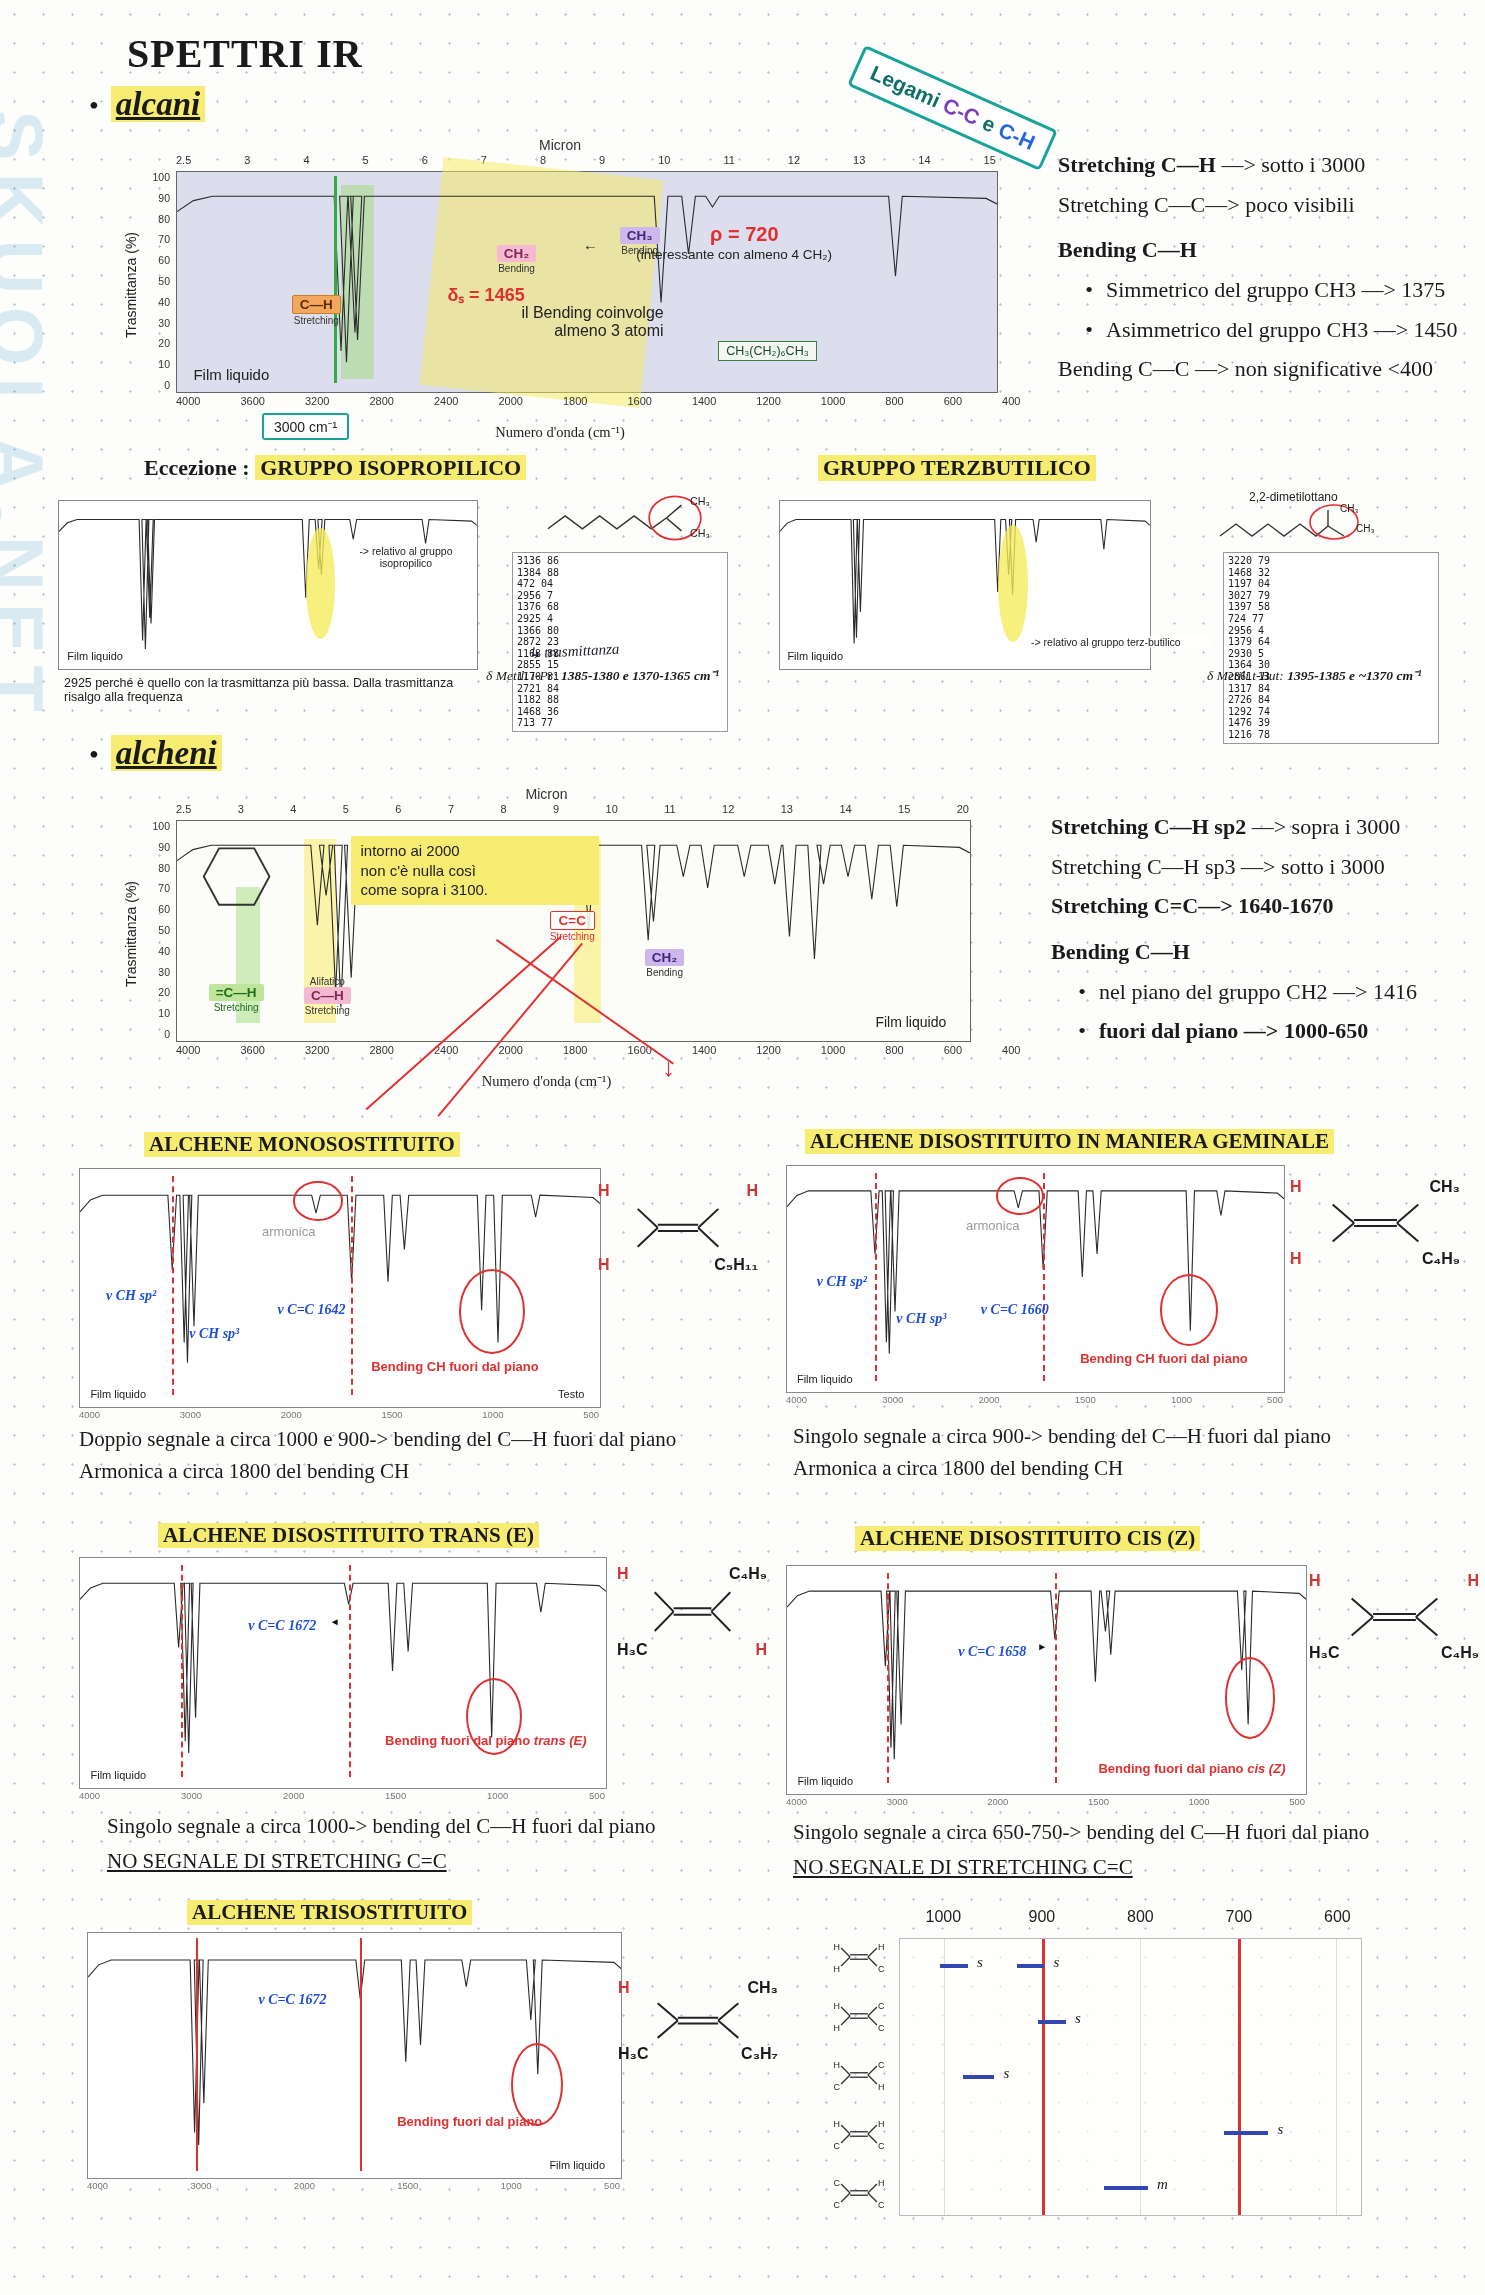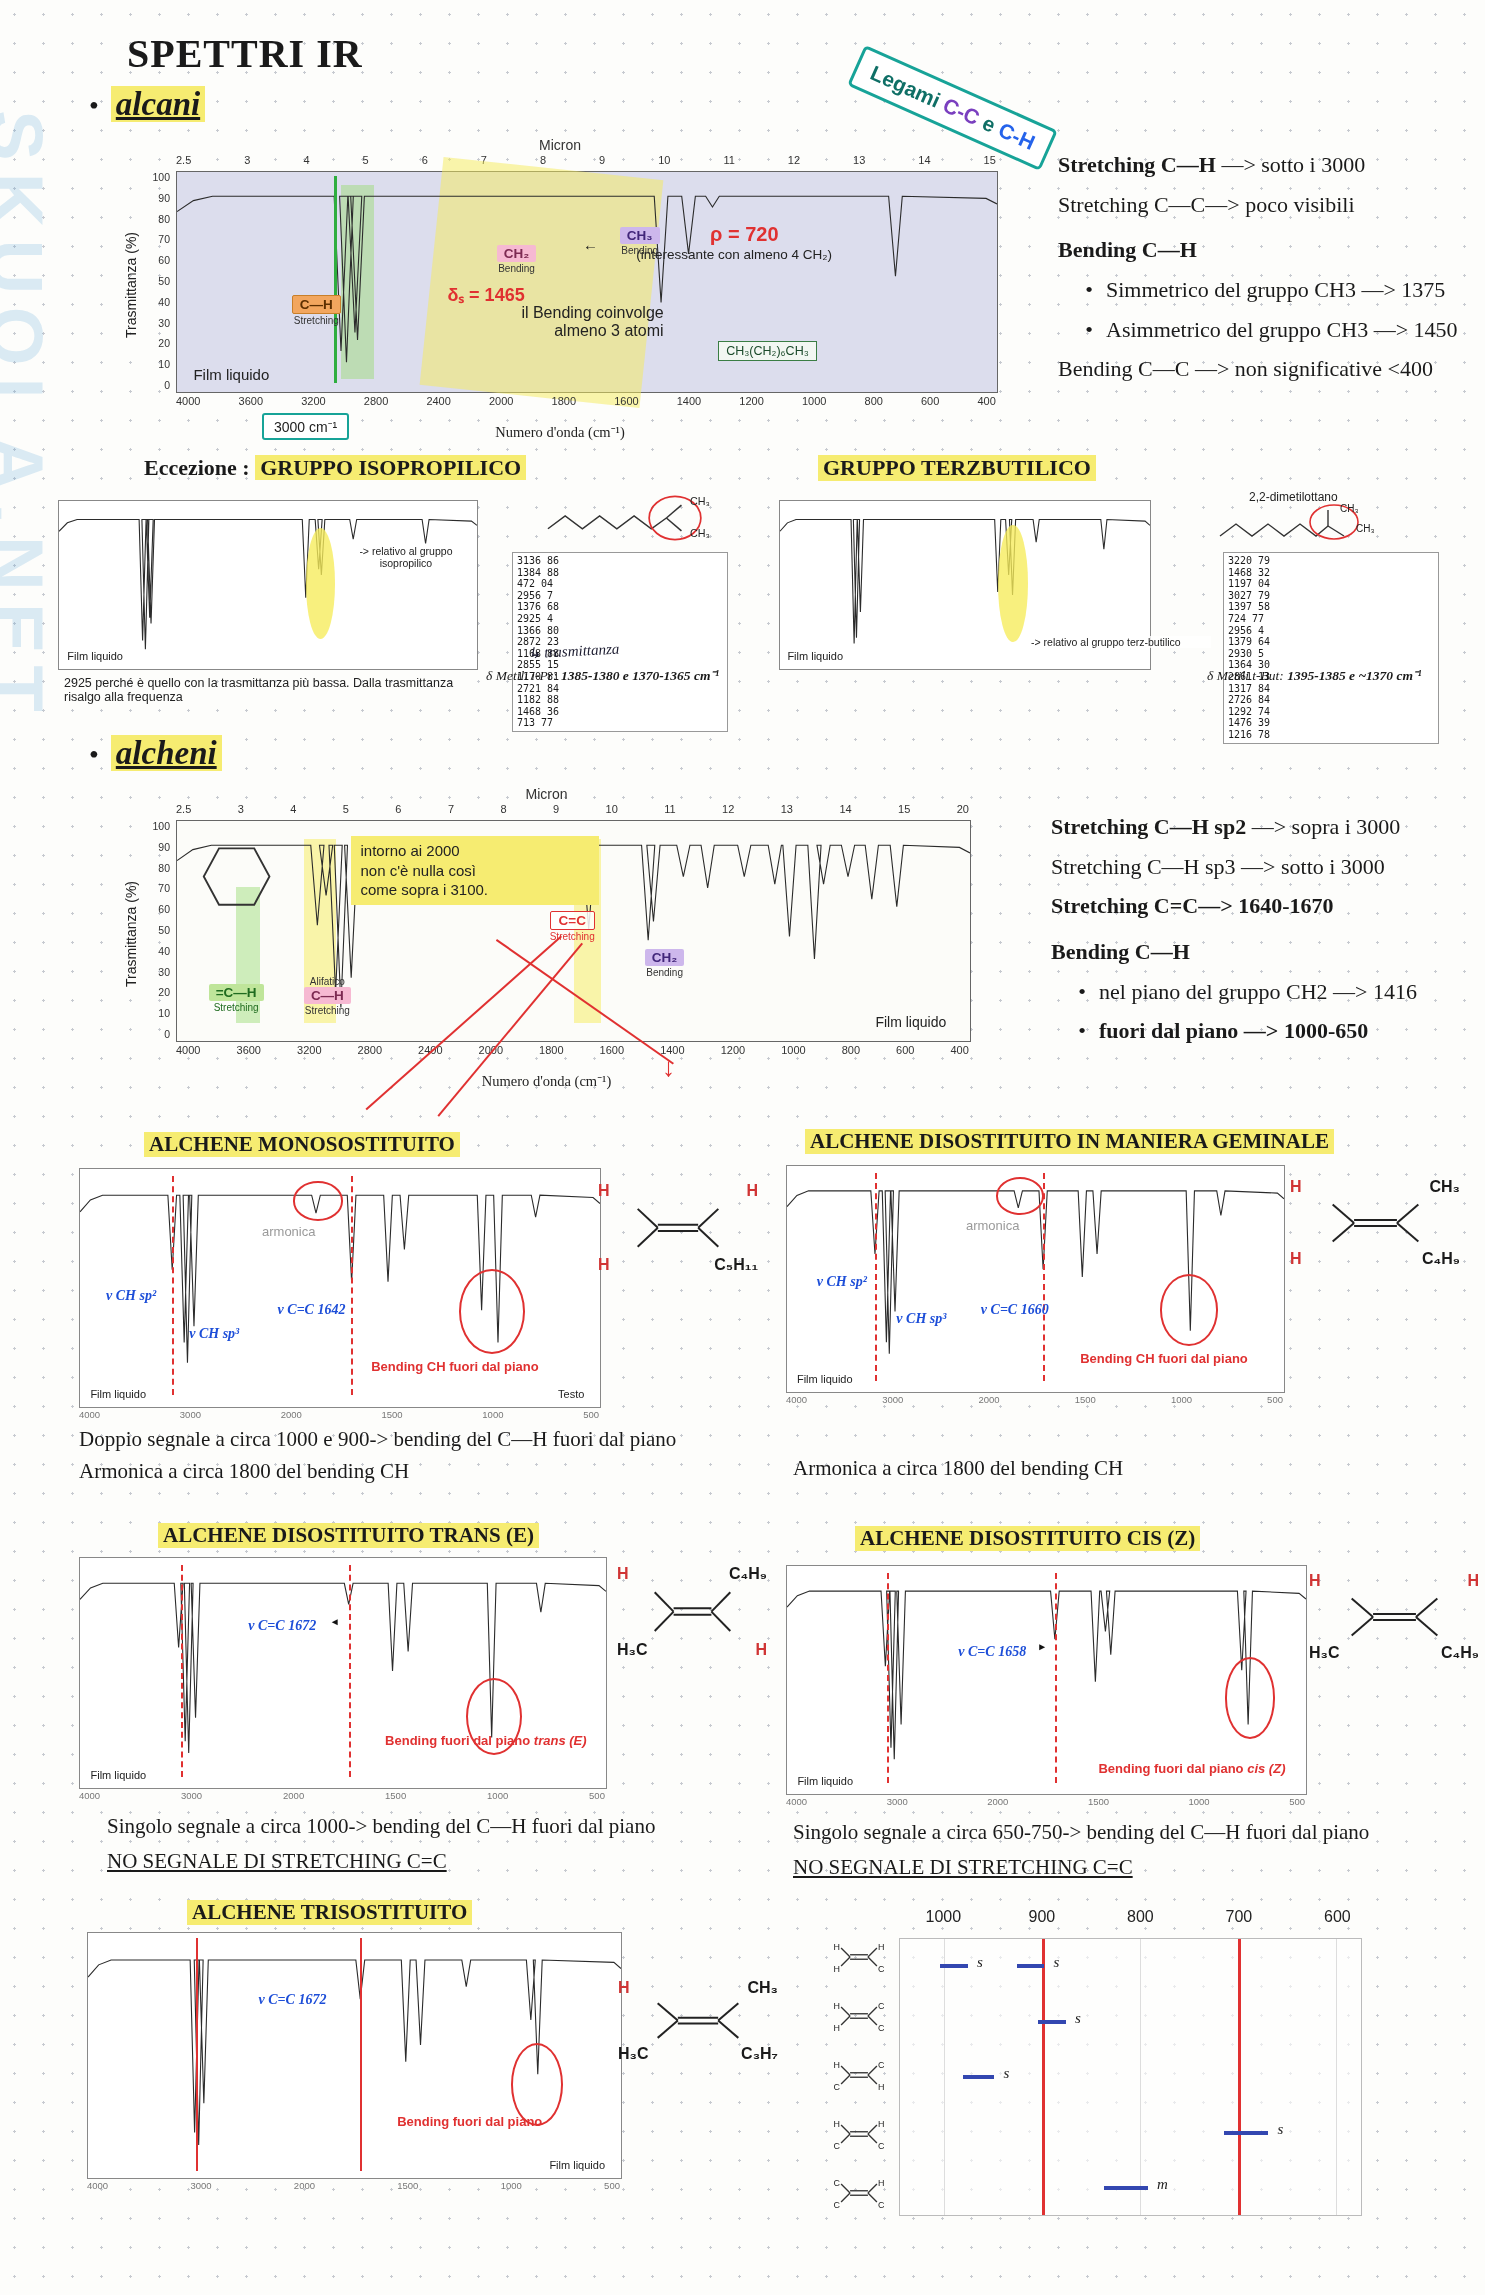--- a/index.html
+++ b/index.html
@@ -17,21 +17,21 @@
       font:bold 76px "Liberation Sans",sans-serif;letter-spacing:12px;
       color:rgba(82,162,216,.20);white-space:nowrap;z-index:0;}
   .page-title{font:bold 40px "Liberation Serif",serif;letter-spacing:1px;}
   .sec-head{font:bold italic 33px "Liberation Serif",serif;}
   .sec-head .hw{text-decoration:underline;}
   .bullet{font:28px "Liberation Serif",serif;margin-right:12px;}
 
   
   .chart{position:absolute;z-index:1;}
   .micron{position:absolute;left:0;right:0;top:0;text-align:center;font:14px "Liberation Sans";color:#333;}
-  .ticks{position:absolute;display:flex;justify-content:space-between;font:11px "Liberation Sans";color:#333;}
+  .ticks{position:absolute;display:flex;justify-content:space-between;font:11px "Liberation Sans";color:#333;gap:40px;}
   .ticks .tk{transform:translateY(0);}
   .ticks-v{position:absolute;display:flex;flex-direction:column;justify-content:space-between;align-items:flex-end;font:10.5px "Liberation Sans";color:#333;}
   .ylabel{position:absolute;transform:rotate(-90deg);transform-origin:center;font:14px "Liberation Sans";color:#222;white-space:nowrap;}
   .xlabel{position:absolute;left:0;right:0;text-align:center;font:14.5px "Liberation Serif",serif;color:#222;}
   .plot{position:absolute;border:1px solid #666;}
   .plot-alcani{background:#dcdded;}
   .plot-white{background:#fcfcf9;}
   svg.spec{position:absolute;inset:0;width:100%;height:100%;}
   svg.spec polyline{fill:none;stroke:#2b2b2b;stroke-width:1.1;vector-effect:non-scaling-stroke;}
   .specbox{position:absolute;border:1px solid #888;background:#fff;}
@@ -561,20 +561,21 @@
       <line x1="32" y1="35" x2="14" y2="17"></line>
         <line x1="32" y1="35" x2="14" y2="53"></line>
       <line x1="68" y1="35" x2="86" y2="17"></line>
         <line x1="68" y1="35" x2="86" y2="53"></line>
     </svg>
     <span class="mc tl" style="color: rgb(208, 52, 52);">H</span>
     <span class="mc bl" style="color: rgb(208, 52, 52);">H</span>
     <span class="mc tr" style="color: rgb(26, 26, 26);">CH₃</span>
     <span class="mc br" style="color: rgb(26, 26, 26);">C₄H₉</span>
   </div>
+  <div class="caption" style="left:7px;top:295px;"><b>Singolo segnale a circa 900</b><span>-&gt; bending del C—H fuori dal piano</span></div>
   <div class="caption" style="left:7px;top:327px;">Armonica a circa 1800 del bending CH</div>
 </div>
 
 <div class="panel" style="left:79px;top:1523px;width:692px;height:360px;">
   <div class="ptitle hl" style="left:79px;top:0;">ALCHENE DISOSTITUITO TRANS (E)</div>
   <div class="specbox" style="left:0;top:34px;width:526px;height:230px;">
     <svg class="spec" viewBox="0 0 600 200" preserveAspectRatio="none">
         <polyline points="0.0,36.0 12.0,26.0 26.0,22.0 107.5,22.0 112.5,77.8 117.5,22.0 115.0,22.0 120.0,159.4 125.0,22.0 119.0,22.0 124.0,169.6 129.0,22.0 126.8,22.0 131.8,139.0 136.8,22.0 301.5,22.0 306.5,40.4 311.5,22.0 351.5,22.0 356.5,98.2 361.5,22.0 369.3,22.0 374.3,81.2 379.3,22.0 464.6,22.0 469.6,156.0 474.6,22.0 520.7,22.0 525.7,47.2 530.7,22.0 592.0,24.0 600.0,29.0"></polyline>
       </svg>
     <div class="gdash" style="left:19.2%;"></div>

